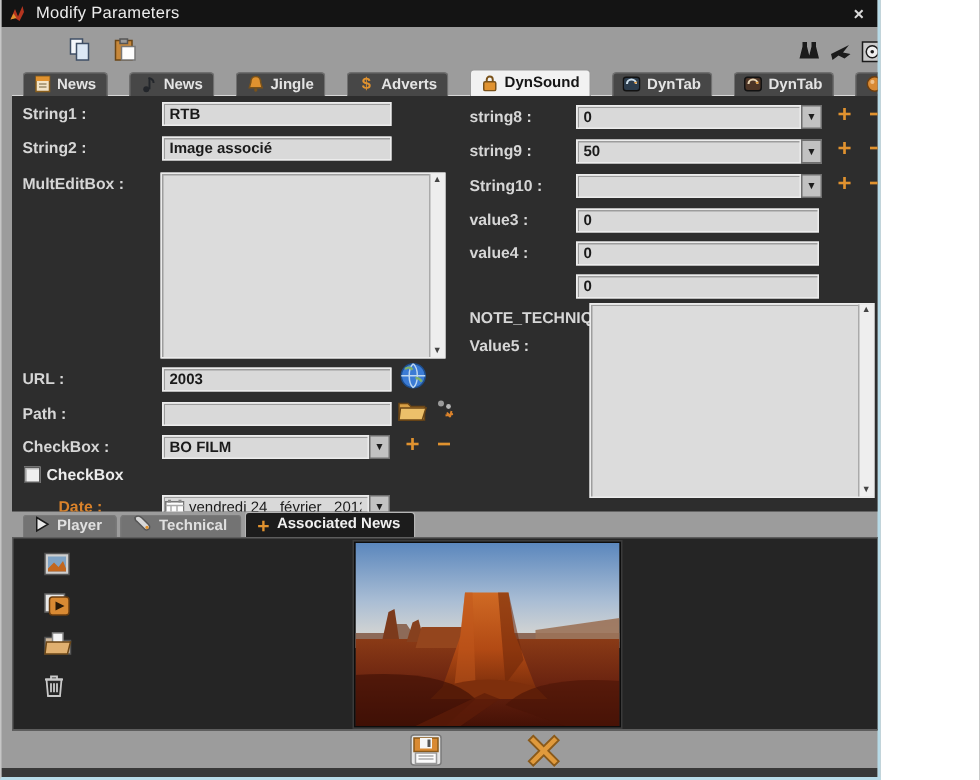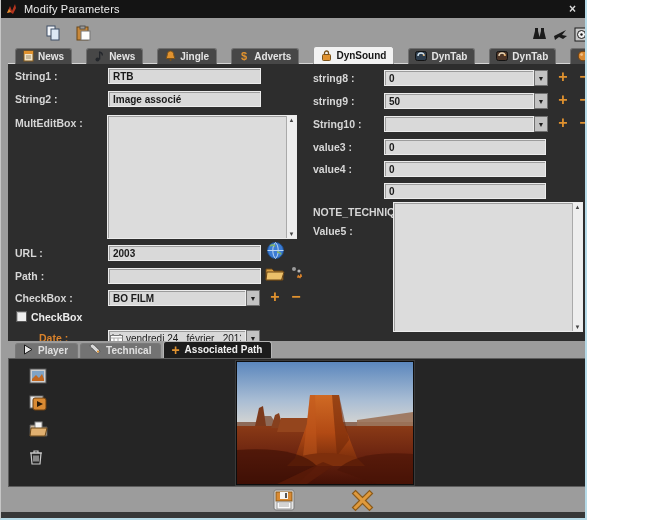--- a/index.html
+++ b/index.html
@@ -337,21 +337,21 @@
     </div>
     <div class="btab">
       <span><svg width="13" height="13" viewBox="0 0 13 13">
             <path d="M2 2 a3.2 3.2 0 0 1 4.5 .2 l4.5 4.5 a2 2 0 1 1 -2.8 2.8 L3.7 5 a3.2 3.2 0 0 1 -1.7 -3 Z" fill="#d8d8d8" stroke="#555"></path>
             <circle cx="10" cy="8.6" r="1.1" fill="#e0922f"></circle>
           </svg></span>
       <span>Technical</span>
     </div>
     <div class="btab selected">
       <span class="plusbig">+</span>
-      <span>Associated Path</span>
+      <span>Associated News</span>
     </div>
   </div>
 
   <div class="bpanel">
     <span class="side-ic" style="top:8px;">
       <svg width="18" height="18" viewBox="0 0 18 18">
           <rect x="1" y="2" width="16" height="14" fill="#cfcfcf" stroke="#555"></rect>
           <rect x="3" y="4" width="12" height="10" fill="#7fa3c5"></rect>
           <path d="M3 12 l4 -4 3 3 3 -4 2 5 v2 H3 Z" fill="#c2671f"></path>
         </svg>

